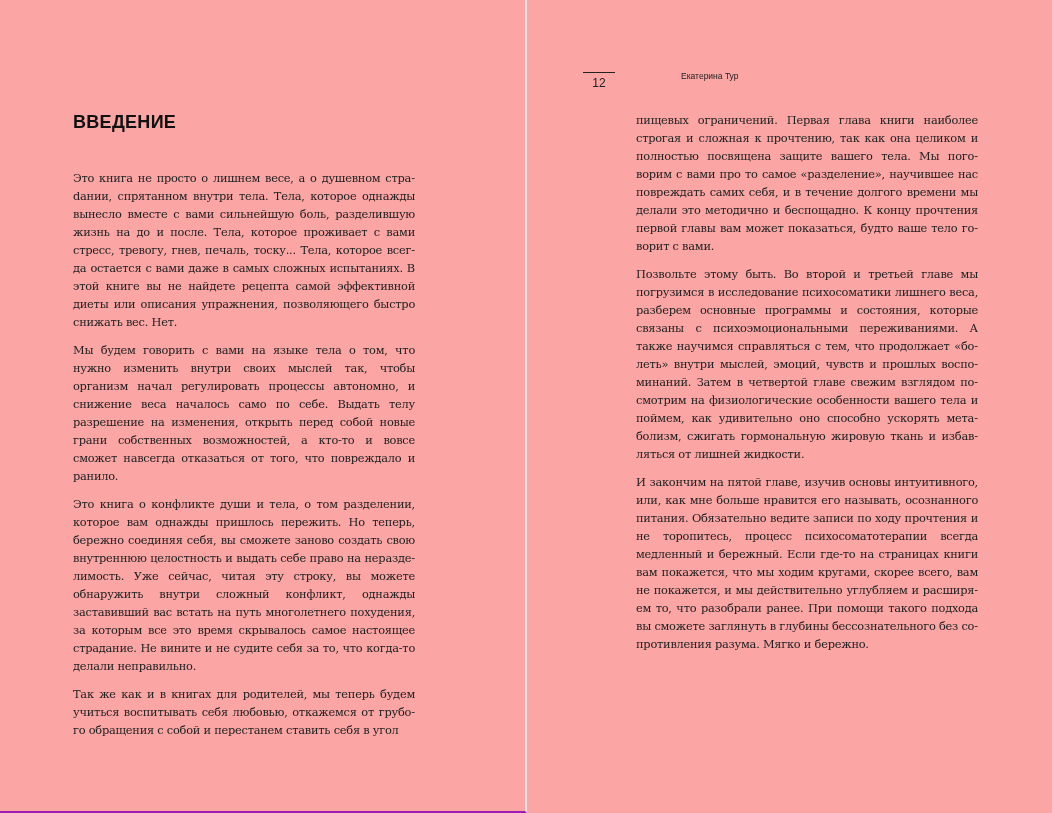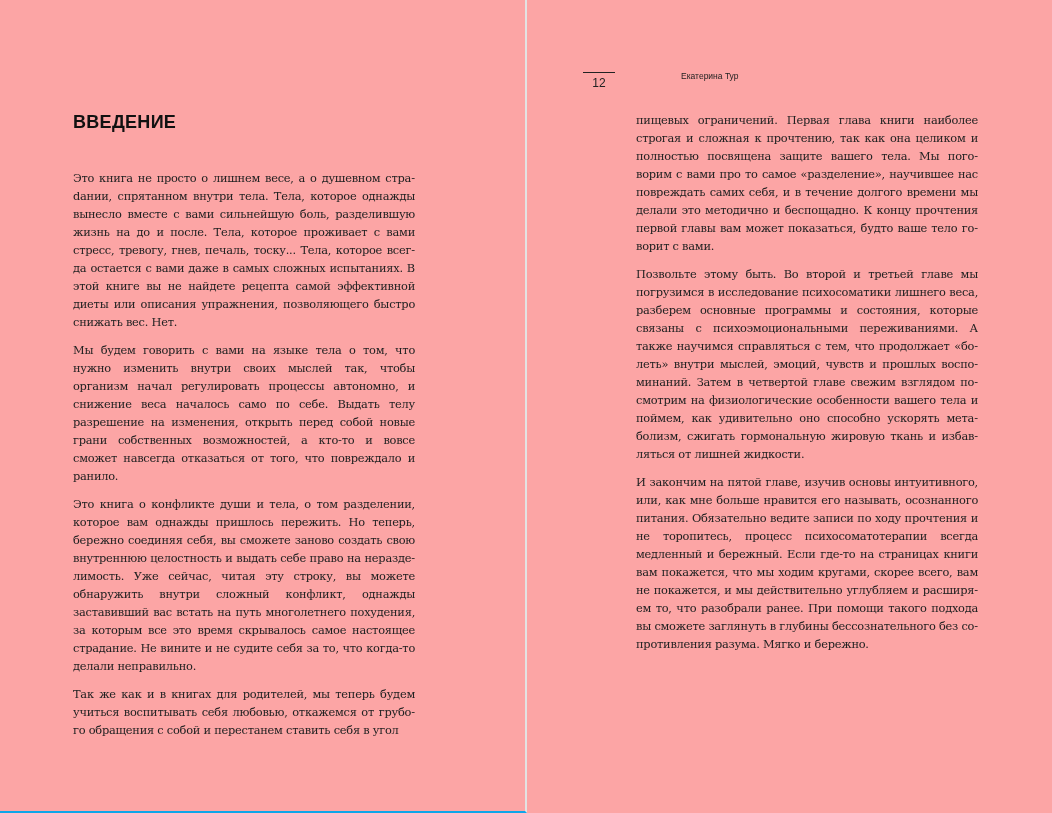--- a/index.html
+++ b/index.html
@@ -3,21 +3,21 @@
 <meta charset="utf-8">
 <style>
   html, body { margin: 0; padding: 0; }
   body {
     width: 1052px; height: 813px; background: #ffffff; position: relative; overflow: hidden;
     font-family: "DejaVu Serif", serif; color: #1a1a1a;
   }
   .page { position: absolute; top: 0; height: 813px; background: #fca5a5; }
   .page-left {
     left: 0; width: 525px; height: 811px;
-    border-right: 2px solid #e3e3e3; border-bottom: 2px solid #0ea5e9;
+    border-right: 2px solid #e3e3e3; border-bottom: 2px solid #a21caf;
   }
   .page-right { left: 527px; width: 525px; }
 
   .chapter-title {
     position: absolute; left: 73px; top: 112px;
     font-family: "Liberation Sans", sans-serif; font-weight: bold;
     font-size: 18px; letter-spacing: 0.3px; color: #111;
   }
   .text-block {
     position: absolute; width: 342px;

